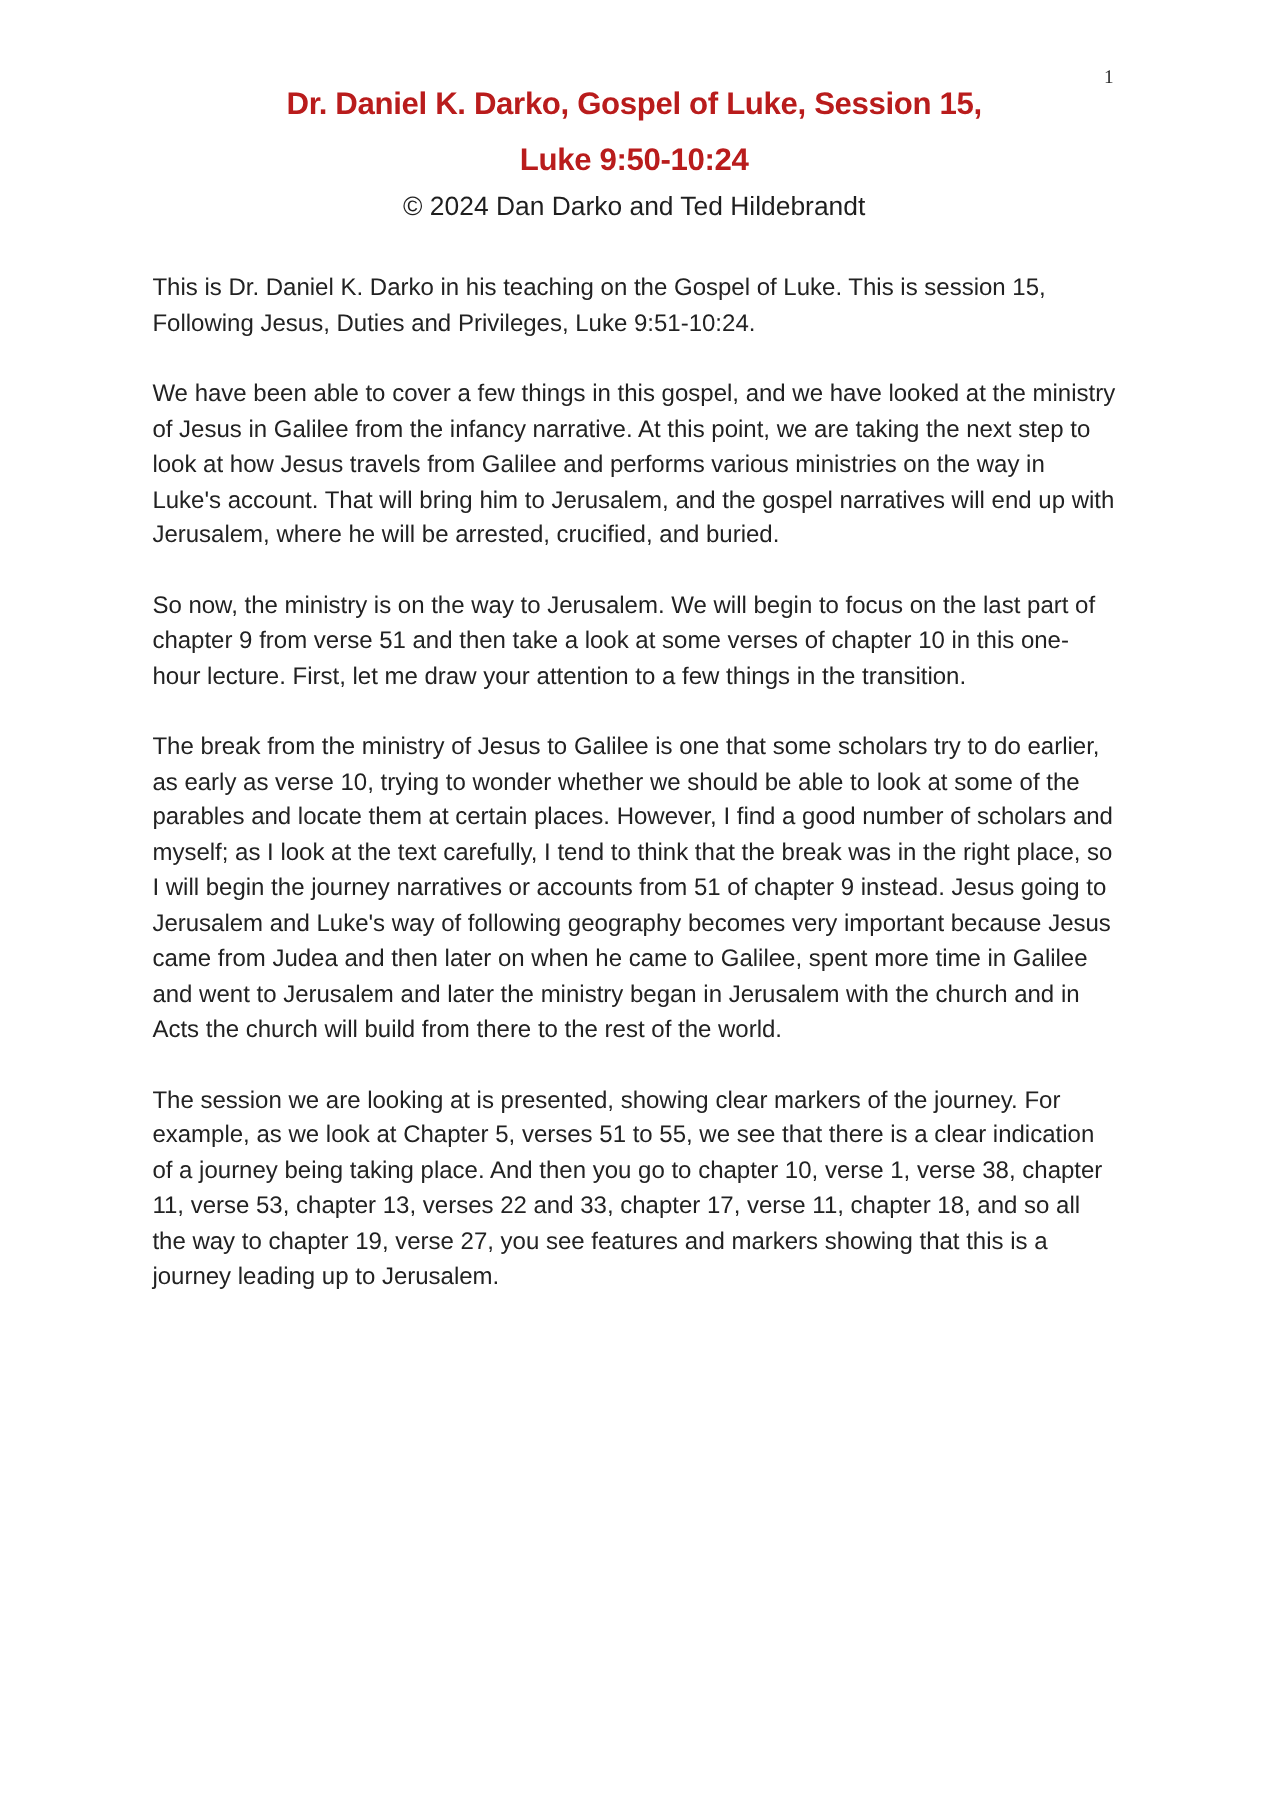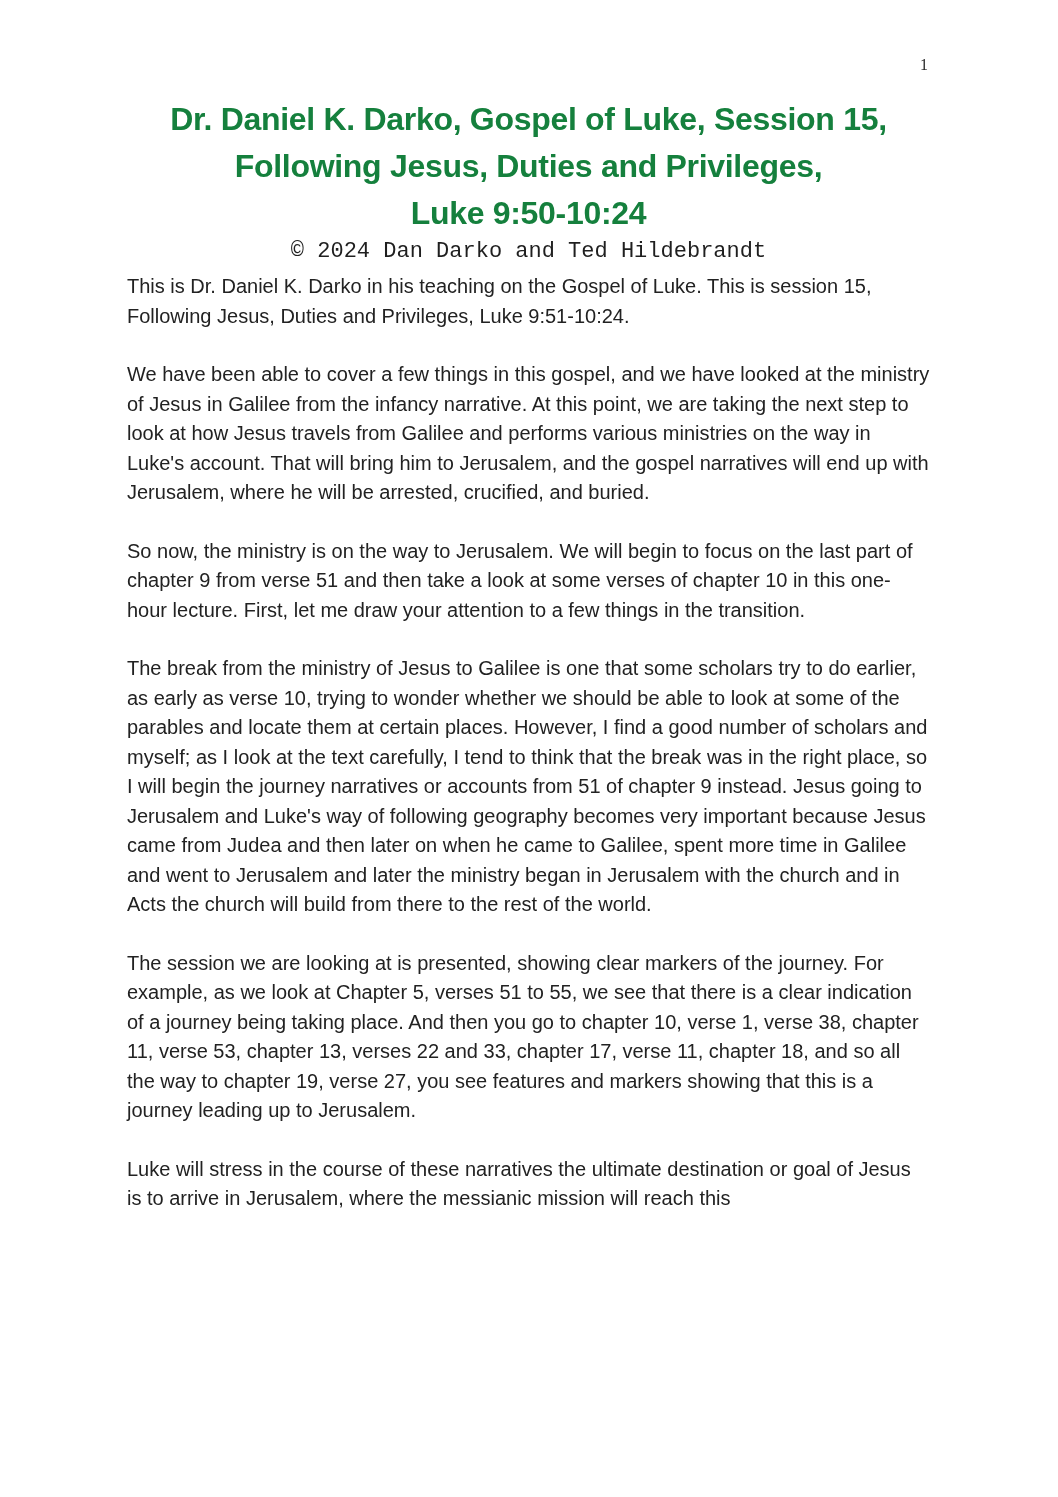--- a/index.html
+++ b/index.html
@@ -21,69 +21,67 @@
   }
   .page-number {
     position: absolute;
     top: 56px;
     right: 130px;
     font-family: "Liberation Serif", serif;
     font-size: 16px;
     color: #2a2a2a;
   }
   .doc-title {
-    margin: 96px 0 0 0;
+    margin: 63px 0 0 0;
     text-align: center;
-    font-size: 32px;
+    font-size: 26px;
     font-weight: bold;
     line-height: 47px;
     letter-spacing: -0.3px;
-    color: #15803d;
+    color: #b91c1c;
   }
   .title-line {
     display: block;
   }
   .copyright {
     text-align: center;
-    font-family: Liberation Mono, monospace;
+    font-family: Liberation Sans, sans-serif;
     font-size: 22px;
     line-height: 28px;
     margin-top: 1px;
     color: #1f1f1f;
   }
   .body-text {
-    margin-top: 6px;
+    margin-top: 40px;
     font-size: 20px;
     line-height: 29.5px;
     color: #222222;
   }
   .body-text p {
     margin: 0 0 29px 0;
   }
   .body-text p:last-child {
     margin-bottom: 0;
   }
 </style>
 </head>
 <body>
 
 <div class="page">
 
   <div class="page-number">1</div>
 
   <h1 class="doc-title">
     <span class="title-line">Dr. Daniel K. Darko, Gospel of Luke, Session 15,</span>
-    <span class="title-line">Following Jesus, Duties and Privileges,</span>
     <span class="title-line">Luke 9:50-10:24</span>
   </h1>
 
   <div class="copyright">© 2024 Dan Darko and Ted Hildebrandt</div>
 
   <div class="body-text">
     <p>This is Dr. Daniel K. Darko in his teaching on the Gospel of Luke. This is session 15, Following Jesus, Duties and Privileges, Luke 9:51-10:24.</p>
     <p>We have been able to cover a few things in this gospel, and we have looked at the ministry of Jesus in Galilee from the infancy narrative. At this point, we are taking the next step to look at how Jesus travels from Galilee and performs various ministries on the way in Luke's account. That will bring him to Jerusalem, and the gospel narratives will end up with Jerusalem, where he will be arrested, crucified, and buried.</p>
     <p>So now, the ministry is on the way to Jerusalem. We will begin to focus on the last part of chapter 9 from verse 51 and then take a look at some verses of chapter 10 in this one-hour lecture. First, let me draw your attention to a few things in the transition.</p>
     <p>The break from the ministry of Jesus to Galilee is one that some scholars try to do earlier, as early as verse 10, trying to wonder whether we should be able to look at some of the parables and locate them at certain places. However, I find a good number of scholars and myself; as I look at the text carefully, I tend to think that the break was in the right place, so I will begin the journey narratives or accounts from 51 of chapter 9 instead. Jesus going to Jerusalem and Luke's way of following geography becomes very important because Jesus came from Judea and then later on when he came to Galilee, spent more time in Galilee and went to Jerusalem and later the ministry began in Jerusalem with the church and in Acts the church will build from there to the rest of the world.</p>
     <p>The session we are looking at is presented, showing clear markers of the journey. For example, as we look at Chapter 5, verses 51 to 55, we see that there is a clear indication of a journey being taking place. And then you go to chapter 10, verse 1, verse 38, chapter 11, verse 53, chapter 13, verses 22 and 33, chapter 17, verse 11, chapter 18, and so all the way to chapter 19, verse 27, you see features and markers showing that this is a journey leading up to Jerusalem.</p>
-    <p>Luke will stress in the course of these narratives the ultimate destination or goal of Jesus is to arrive in Jerusalem, where the messianic mission will reach this</p>
   </div>
 
 </div>
 
 </body></html>

